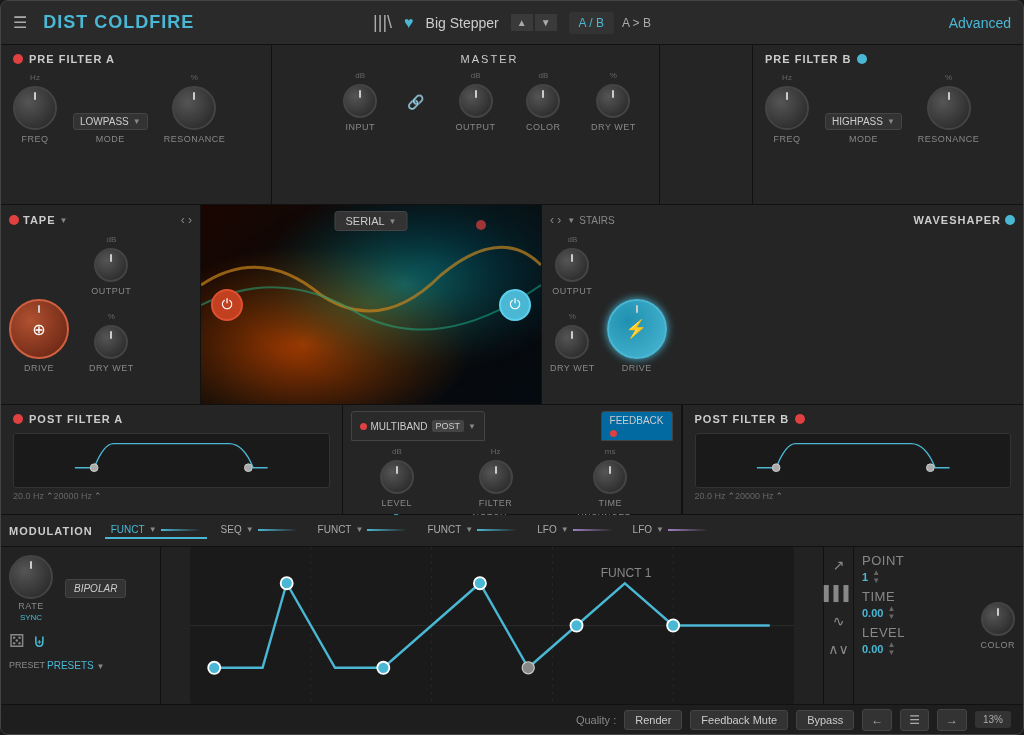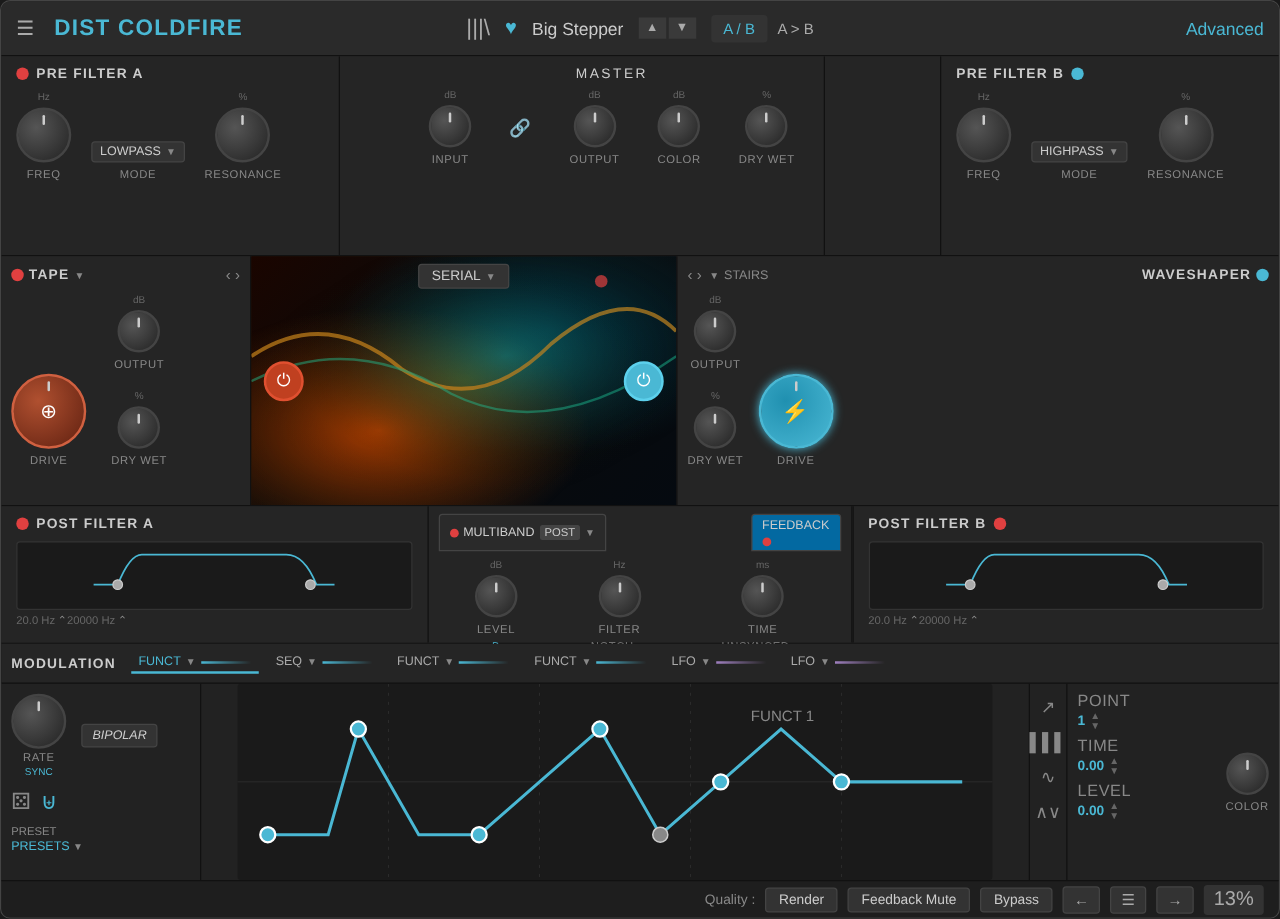--- a/index.html
+++ b/index.html
@@ -489,21 +489,21 @@
       border: 1px solid #444;
       color: #ccc;
       font-size: 10px;
       padding: 3px 8px;
       border-radius: 3px;
       cursor: pointer;
       font-style: italic;
     }
     .mod-preset-row {
       display: flex;
-      flex-direction: column;
+      flex-direction: row;
       gap: 2px;
     }
     .preset-label { color: #888; font-size: 9px; }
     .presets-btn {
       color: #4ab8d4;
       font-size: 10px;
       background: none;
       border: none;
       cursor: pointer;
       padding: 0;
@@ -599,21 +599,21 @@
       background: #333;
       border: 1px solid #444;
       color: #aaa;
       font-size: 12px;
       padding: 3px 8px;
       border-radius: 3px;
       cursor: pointer;
     }
     .zoom-label {
       color: #aaa;
-      font-size: 16px;
+      font-size: 10px;
       background: #333;
       padding: 3px 8px;
       border-radius: 3px;
     }
 
     
     .filter-svg { width: 100%; height: 100%; }
 
     .mod-graph-svg {
       width: 100%;

